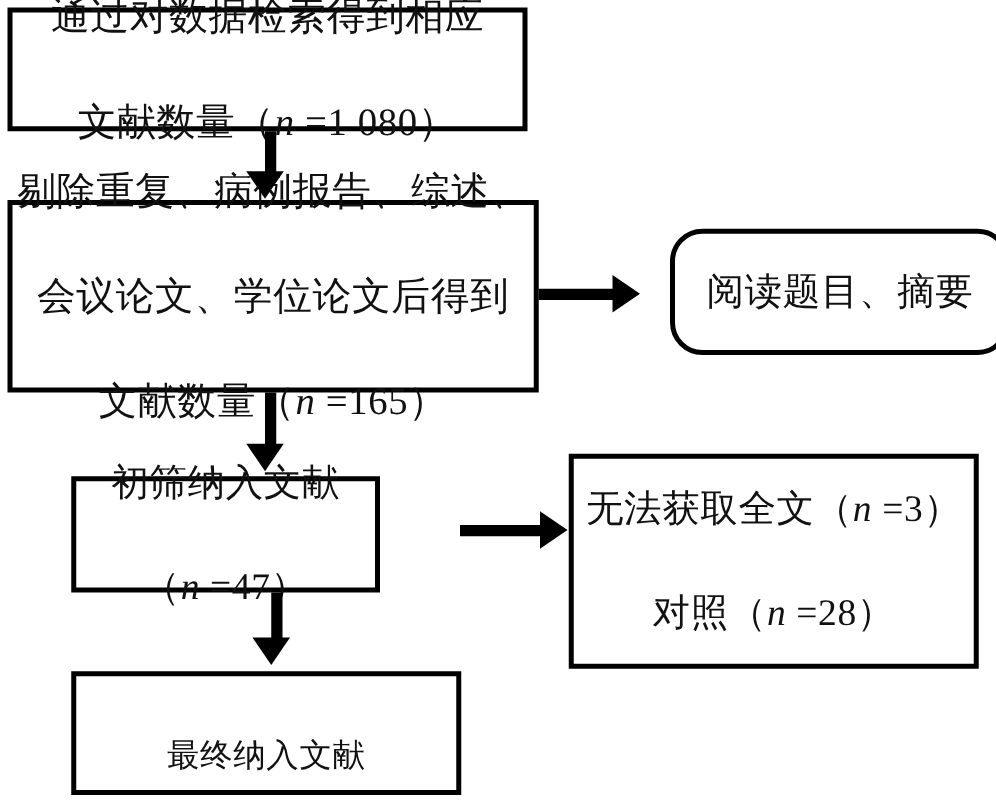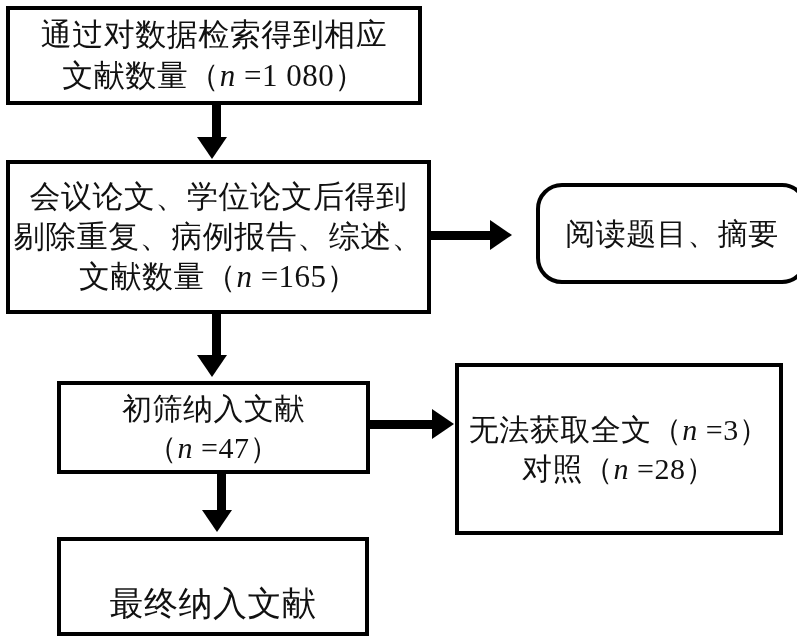--- a/index.html
+++ b/index.html
@@ -19,46 +19,47 @@
     position: absolute;
     box-sizing: border-box;
     border: 4px solid #000000;
     background: #ffffff;
     display: flex;
     flex-direction: column;
     align-items: center;
     justify-content: center;
     text-align: center;
     color: #111111;
+    gap: 44px;
   }
   .node .line {
     display: block;
     white-space: nowrap;
     line-height: 1.30;
     font-size: 30px;
     letter-spacing: 0.5px;
   }
   .italic-n {
     font-style: italic;
     font-family: "Liberation Serif", "DejaVu Serif", serif;
   }
   
   #node-search      { left: 6px;   top: 6px;   width: 416px; height: 99px; }
   #node-exclude     { left: 6px;   top: 160px; width: 425px; height: 154px; }
   #node-titleabs    { left: 536px; top: 183px; width: 272px; height: 101px; border-radius: 26px; }
-  #node-screened    { left: 57px;  top: 381px; width: 313px; height: 93px; }
+  #node-screened    { left: 57px;  top: 381px; width: 247px; height: 93px; }
   #node-fulltext    { left: 455px; top: 363px; width: 328px; height: 172px; }
   #node-final       { left: 57px;  top: 537px; width: 312px; height: 99px; }
 
   #node-search   .line { font-size: 31px; }
   #node-exclude  .line { font-size: 31px; }
   #node-titleabs .line { font-size: 30px; }
   #node-screened .line { font-size: 30px; }
   #node-fulltext .line { font-size: 30px; }
-  #node-final    .line { font-size: 34px; margin-top: 36px; }
+  #node-final    .line { font-size: 26px; margin-top: 36px; }
 
   
   .conn-v {
     position: absolute;
     width: 9px;
     background: #000000;
   }
   .conn-h {
     position: absolute;
     height: 9px;
@@ -101,22 +102,22 @@
 <body>
 
 <div id="flowchart-canvas">
 
   <div class="node" id="node-search">
     <span class="line">通过对数据检索得到相应</span>
     <span class="line"><span>文献数量（</span><span class="italic-n">n</span><span> =1 080）</span></span>
   </div>
 
   <div class="node" id="node-exclude">
+    <span class="line">剔除重复、病例报告、综述、</span>
     <span class="line">会议论文、学位论文后得到</span>
-    <span class="line">剔除重复、病例报告、综述、</span>
     <span class="line"><span>文献数量（</span><span class="italic-n">n</span><span> =165）</span></span>
   </div>
 
   <div class="node" id="node-titleabs">
     <span class="line">阅读题目、摘要</span>
   </div>
 
   <div class="node" id="node-screened">
     <span class="line">初筛纳入文献</span>
     <span class="line"><span>（</span><span class="italic-n">n</span><span> =47）</span></span>

